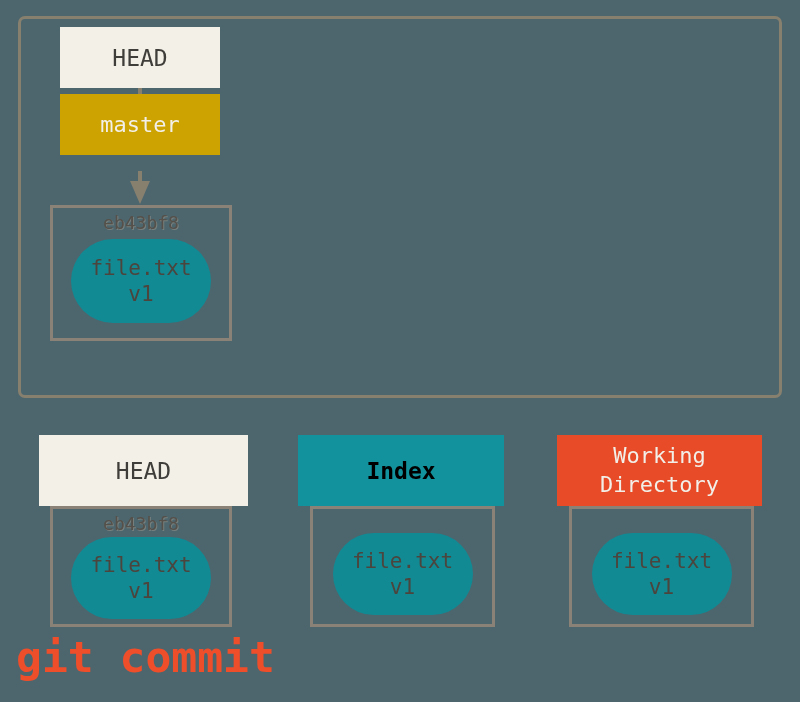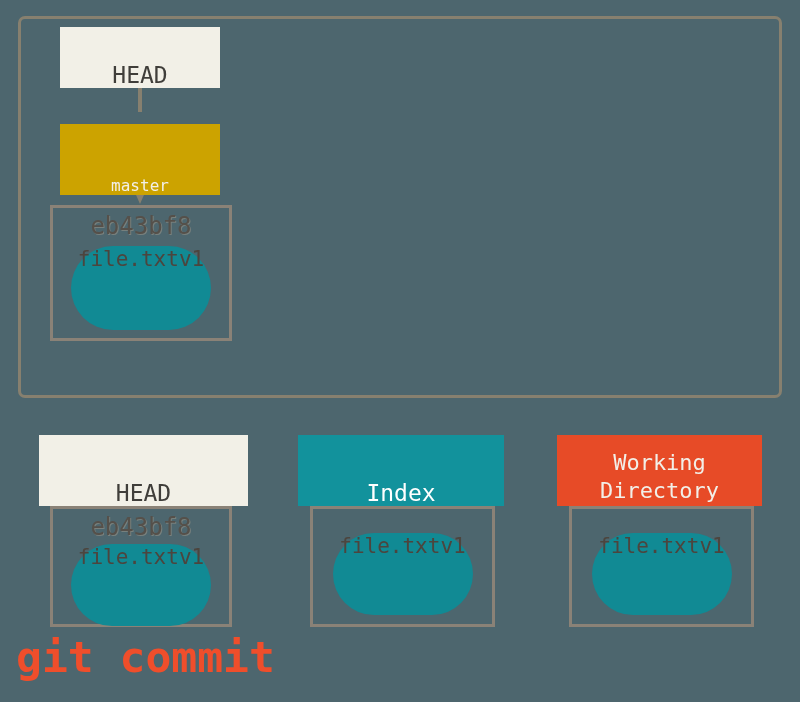--- a/index.html
+++ b/index.html
@@ -31,33 +31,33 @@
     font-size: 22px;
     color: #5a544c;
     text-shadow: 1px 1px 0 rgba(170,160,145,0.5);
     white-space: nowrap;
   }
 
   
   .label-box {
     position: absolute;
     display: flex;
-    align-items: flex-end;
+    align-items: center;
     justify-content: center;
     text-align: center;
     box-sizing: border-box;
     font-size: 23px;
   }
   .cream  { background: #f2f0e7; color: #403e3a; }
   .gold   { background: #cca300; color: #f2efe8; }
-  .teal   { background: #12929c; color: #ffffff; }
+  .teal   { background: #12929c; color: #000000; font-weight: bold; }
   .orange { background: #e74b27; color: #f2efe8; line-height: 1.3; }
 
   .head-top   { left: 60px;  top: 27px;  width: 160px; height: 61px; }
-  .master-box { left: 60px;  top: 124px; width: 160px; height: 71px; font-size: 16px; }
+  .master-box { left: 60px;  top: 94px; width: 160px; height: 61px; font-size: 22px; }
 
   .col-header { top: 435px; height: 71px; }
   .col1-header { left: 39px;  width: 209px; }
   .col2-header { left: 298px; width: 206px; }
   .col3-header { left: 557px; width: 205px; font-size: 22px; padding: 0 8px; }
 
   
   .connector {
     position: absolute;
     width: 4px;
@@ -81,33 +81,33 @@
     box-sizing: border-box;
   }
   .commit-box-top { left: 50px; top: 205px; width: 182px; height: 136px; }
   .col1-box { left: 50px;  top: 506px; width: 182px; height: 121px; }
   .col2-box { left: 310px; top: 506px; width: 185px; height: 121px; }
   .col3-box { left: 569px; top: 506px; width: 185px; height: 121px; }
 
   .hash-label {
     margin-top: 4px;
     text-align: center;
-    font-size: 24px;
+    font-size: 18px;
     color: #55504a;
     text-shadow: 1px 1px 0 rgba(170,160,145,0.45);
   }
 
   .pill {
     width: 140px;
     background: #118a94;
     border-radius: 42px;
     margin: 0 auto;
     display: flex;
-    flex-direction: row;
-    align-items: flex-start;
+    flex-direction: column;
+    align-items: center;
     justify-content: center;
     text-align: center;
     font-size: 21px;
     line-height: 1.25;
     color: #4c453e;
   }
   .pill-top    { height: 84px; margin-top: 6px; }
   .pill-col    { height: 82px; margin-top: 24px; }
   .pill-col-l  { height: 82px; margin-top: 3px; }
 

